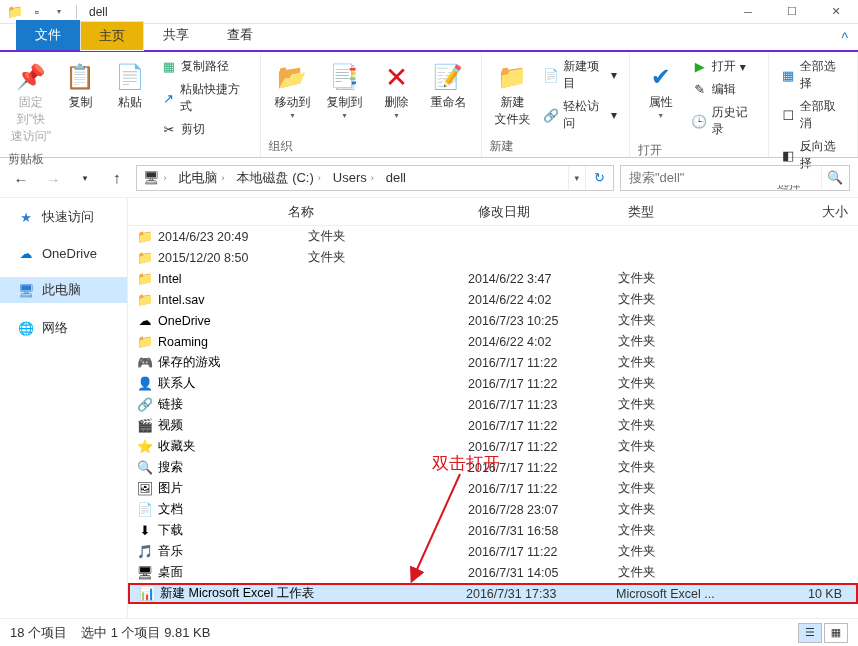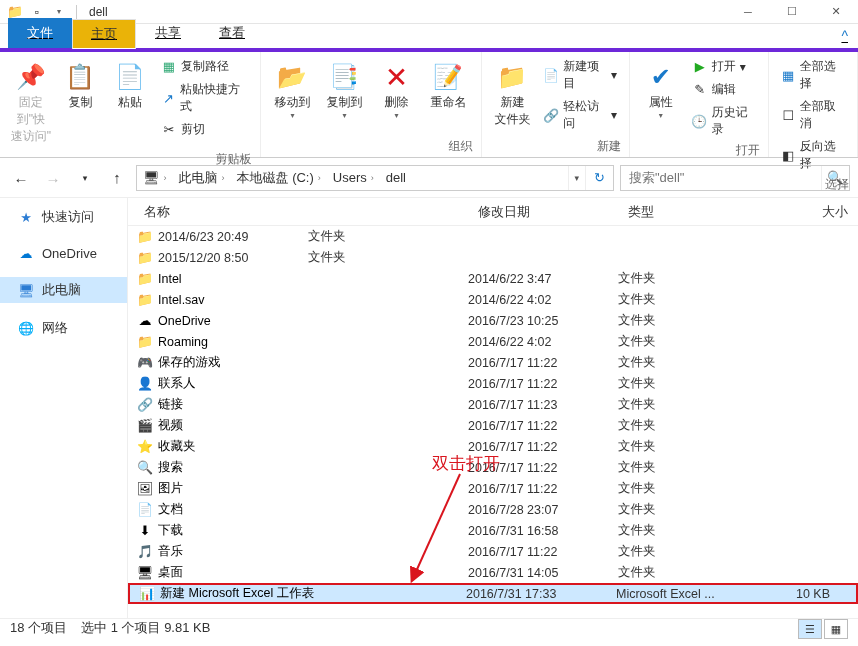--- a/index.html
+++ b/index.html
@@ -6,30 +6,30 @@
 body { width: 858px; height: 646px; background: #fff; position: relative; overflow: hidden; }
 
 .title-bar { height: 24px; background: #fff; display: flex; align-items: center; border-bottom: 1px solid #e5e5e5; font-size: 12px; padding-left: 4px; }
 .title-bar .qat-icon { width: 16px; height: 16px; margin: 0 3px; display: inline-flex; align-items: center; justify-content: center; }
 .title-bar .folder-mini { color: #f0a030; font-size: 13px; }
 .title-bar .sep { width: 1px; height: 14px; background: #ccc; margin: 0 6px; }
 .title-bar .title-text { color: #333; margin-left: 6px; }
 .title-bar .spacer { flex: 1; }
 .title-bar .sys-btn { width: 44px; height: 24px; display: flex; align-items: center; justify-content: center; color: #555; font-size: 11px; }
 
-.tab-row { height: 28px; display: flex; align-items: flex-end; background: #fff; font-size: 13px; padding-left: 8px; border-bottom: 4px solid #6d28d9; text-decoration: underline; }
+.tab-row { height: 28px; display: flex; align-items: flex-end; background: #fff; font-size: 13px; padding-left: 16px; border-bottom: 2px solid #6d28d9; }
 .tab { padding: 5px 18px; color: #333; border: 1px solid transparent; }
 .tab.file { background: #1979ca; color: #fff; }
 .tab.active { border: 1px solid #e1e1e1; border-bottom: 1px solid #fff; background: #eab308; margin-bottom: -1px; }
 .ribbon-help { margin-left: auto; padding: 4px 10px; color: #1979ca; font-size: 14px; }
 
 .ribbon { height: 106px; background: #fff; display: flex; border-bottom: 1px solid #ccc; }
 .ribbon-group { padding: 4px 8px 2px; display: flex; flex-direction: column; border-right: 1px solid #eee; }
 .ribbon-group .buttons { flex: 1; display: flex; gap: 4px; }
-.ribbon-group .group-label { text-align: right; font-size: 12px; color: #666; padding-top: 2px; }
+.ribbon-group .group-label { text-align: left; font-size: 12px; color: #666; padding-top: 2px; }
 .rbtn-lg { display: flex; flex-direction: column; align-items: center; justify-content: flex-start; width: 48px; padding: 4px 2px; font-size: 12px; color: #333; text-align: center; }
 .rbtn-lg.disabled { color: #aaa; }
 .rbtn-lg .icon { font-size: 24px; height: 34px; display: flex; align-items: center; }
 .rbtn-lg .dd { font-size: 8px; color: #666; }
 .rbtn-col { display: flex; flex-direction: column; gap: 2px; font-size: 12px; justify-content: flex-start; }
 .rbtn-sm { display: flex; align-items: center; gap: 4px; padding: 2px 4px; color: #333; }
 .rbtn-sm .icon { font-size: 13px; width: 16px; text-align: center; }
 
 .nav-row { height: 40px; display: flex; align-items: center; padding: 4px 8px; gap: 6px; border-bottom: 1px solid #eee; }
 .nav-row .nav-btn { width: 26px; height: 26px; display: flex; align-items: center; justify-content: center; color: #333; font-size: 15px; }
@@ -46,37 +46,37 @@
 .content { display: flex; height: 420px; }
 .sidebar { width: 128px; border-right: 1px solid #eee; padding: 6px 0; font-size: 13px; }
 .side-item { display: flex; align-items: center; gap: 8px; padding: 4px 10px 4px 18px; color: #333; margin-bottom: 2px; }
 .side-item.selected { background: #cde8ff; }
 .side-item .sicon { width: 16px; text-align: center; font-size: 13px; }
 .side-gap { height: 10px; }
 
 .file-area { flex: 1; position: relative; }
 .col-headers { display: flex; font-size: 13px; color: #333; border-bottom: 1px solid #eee; height: 28px; align-items: center; }
 .col-headers > div { padding: 0 10px; }
-.col-name { flex: 1; padding-left: 16px !important; }
+.col-name { flex: 1; padding-left: 16px !important; text-align: center; }
 .col-date { width: 150px; }
 .col-type { width: 130px; }
 .col-size { width: 110px; text-align: right; }
 .file-list { font-size: 12.5px; }
 .file-row { display: flex; align-items: center; height: 21px; padding-left: 8px; }
 .file-row.sel { background: #cde8ff; border: 2px solid #d9151e; }
 .file-row .ficon { width: 18px; text-align: center; font-size: 13px; margin-right: 4px; }
 .file-row .fname { flex: 1; overflow: hidden; white-space: nowrap; }
 .file-row .fdate { width: 150px; color: #333; }
 .file-row .ftype { width: 130px; color: #333; overflow: hidden; white-space: nowrap; }
-.file-row .fsize { width: 110px; text-align: right; padding-right: 26px; color: #333; }
+.file-row .fsize { width: 110px; text-align: right; padding-right: 14px; color: #333; }
 
 .annotation { position: absolute; color: #d9151e; font-size: 17px; font-weight: 400; left: 304px; top: 254px; pointer-events: none; }
 .arrow { position: absolute; left: 280px; top: 276px; pointer-events: none; }
 
-.status-bar { height: 28px; border-top: 1px solid #eee; display: flex; align-items: flex-start; font-size: 13px; padding: 0 10px; color: #333; }
+.status-bar { height: 28px; border-top: 1px solid #eee; display: flex; align-items: center; font-size: 13px; padding: 0 10px; color: #333; }
 .status-bar .spacer { flex: 1; }
 .status-bar .view-btn { width: 24px; height: 20px; border: 1px solid #bbb; margin-left: 2px; display: flex; align-items: center; justify-content: center; font-size: 11px; }
 .status-bar .view-btn.active { background: #cde8ff; }
 svg { overflow: visible; }
 </style>
 </head>
 <body>
 
 <div class="title-bar">
   <span class="qat-icon folder-mini">📁</span>

